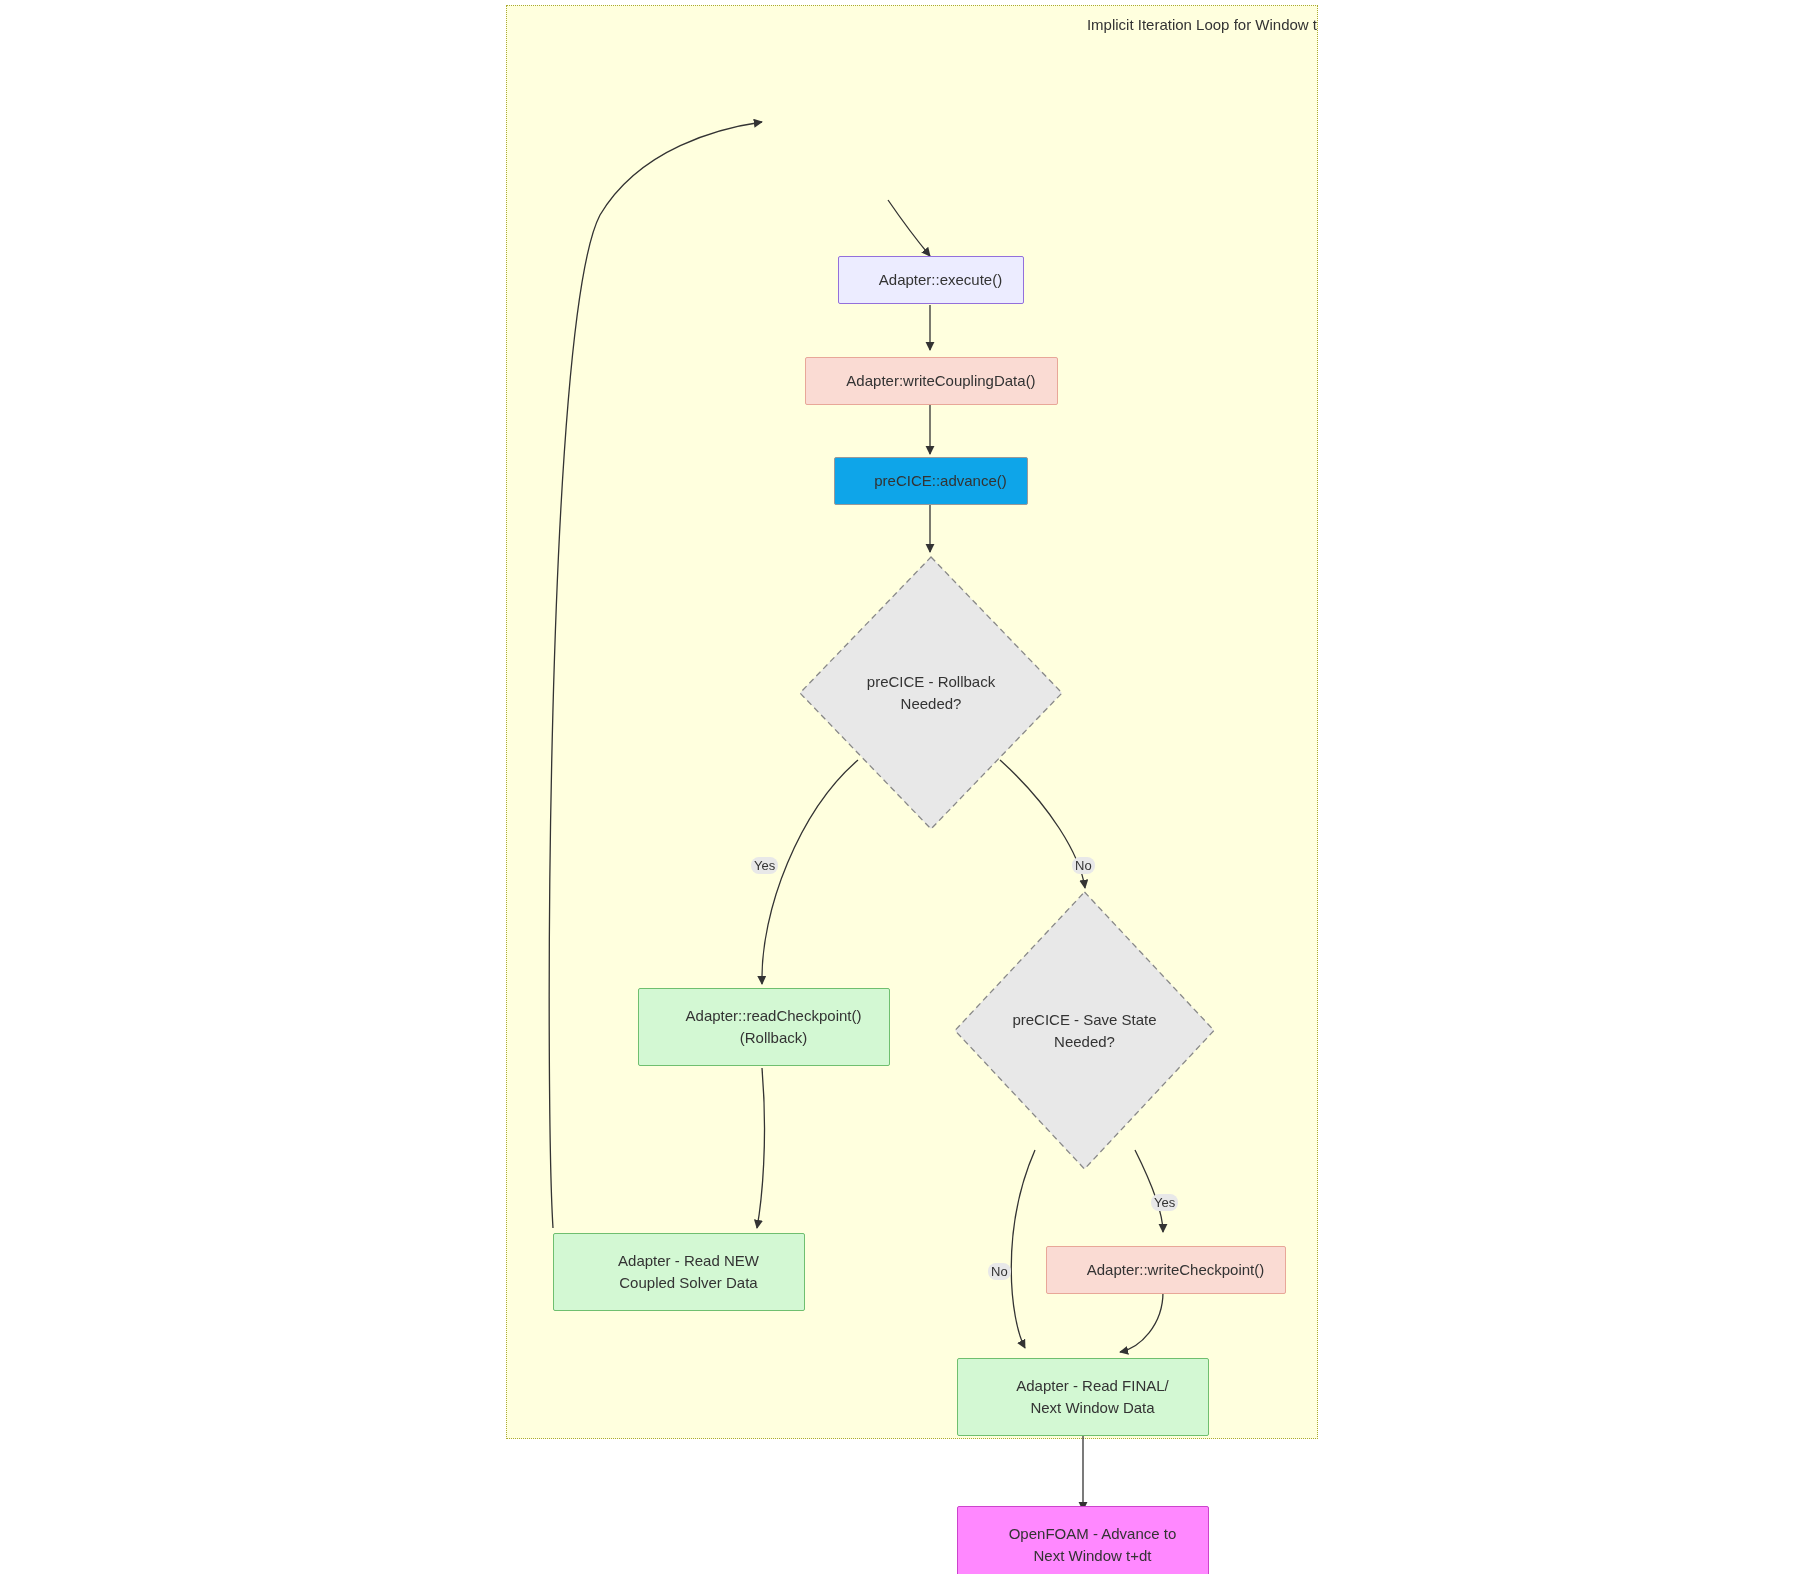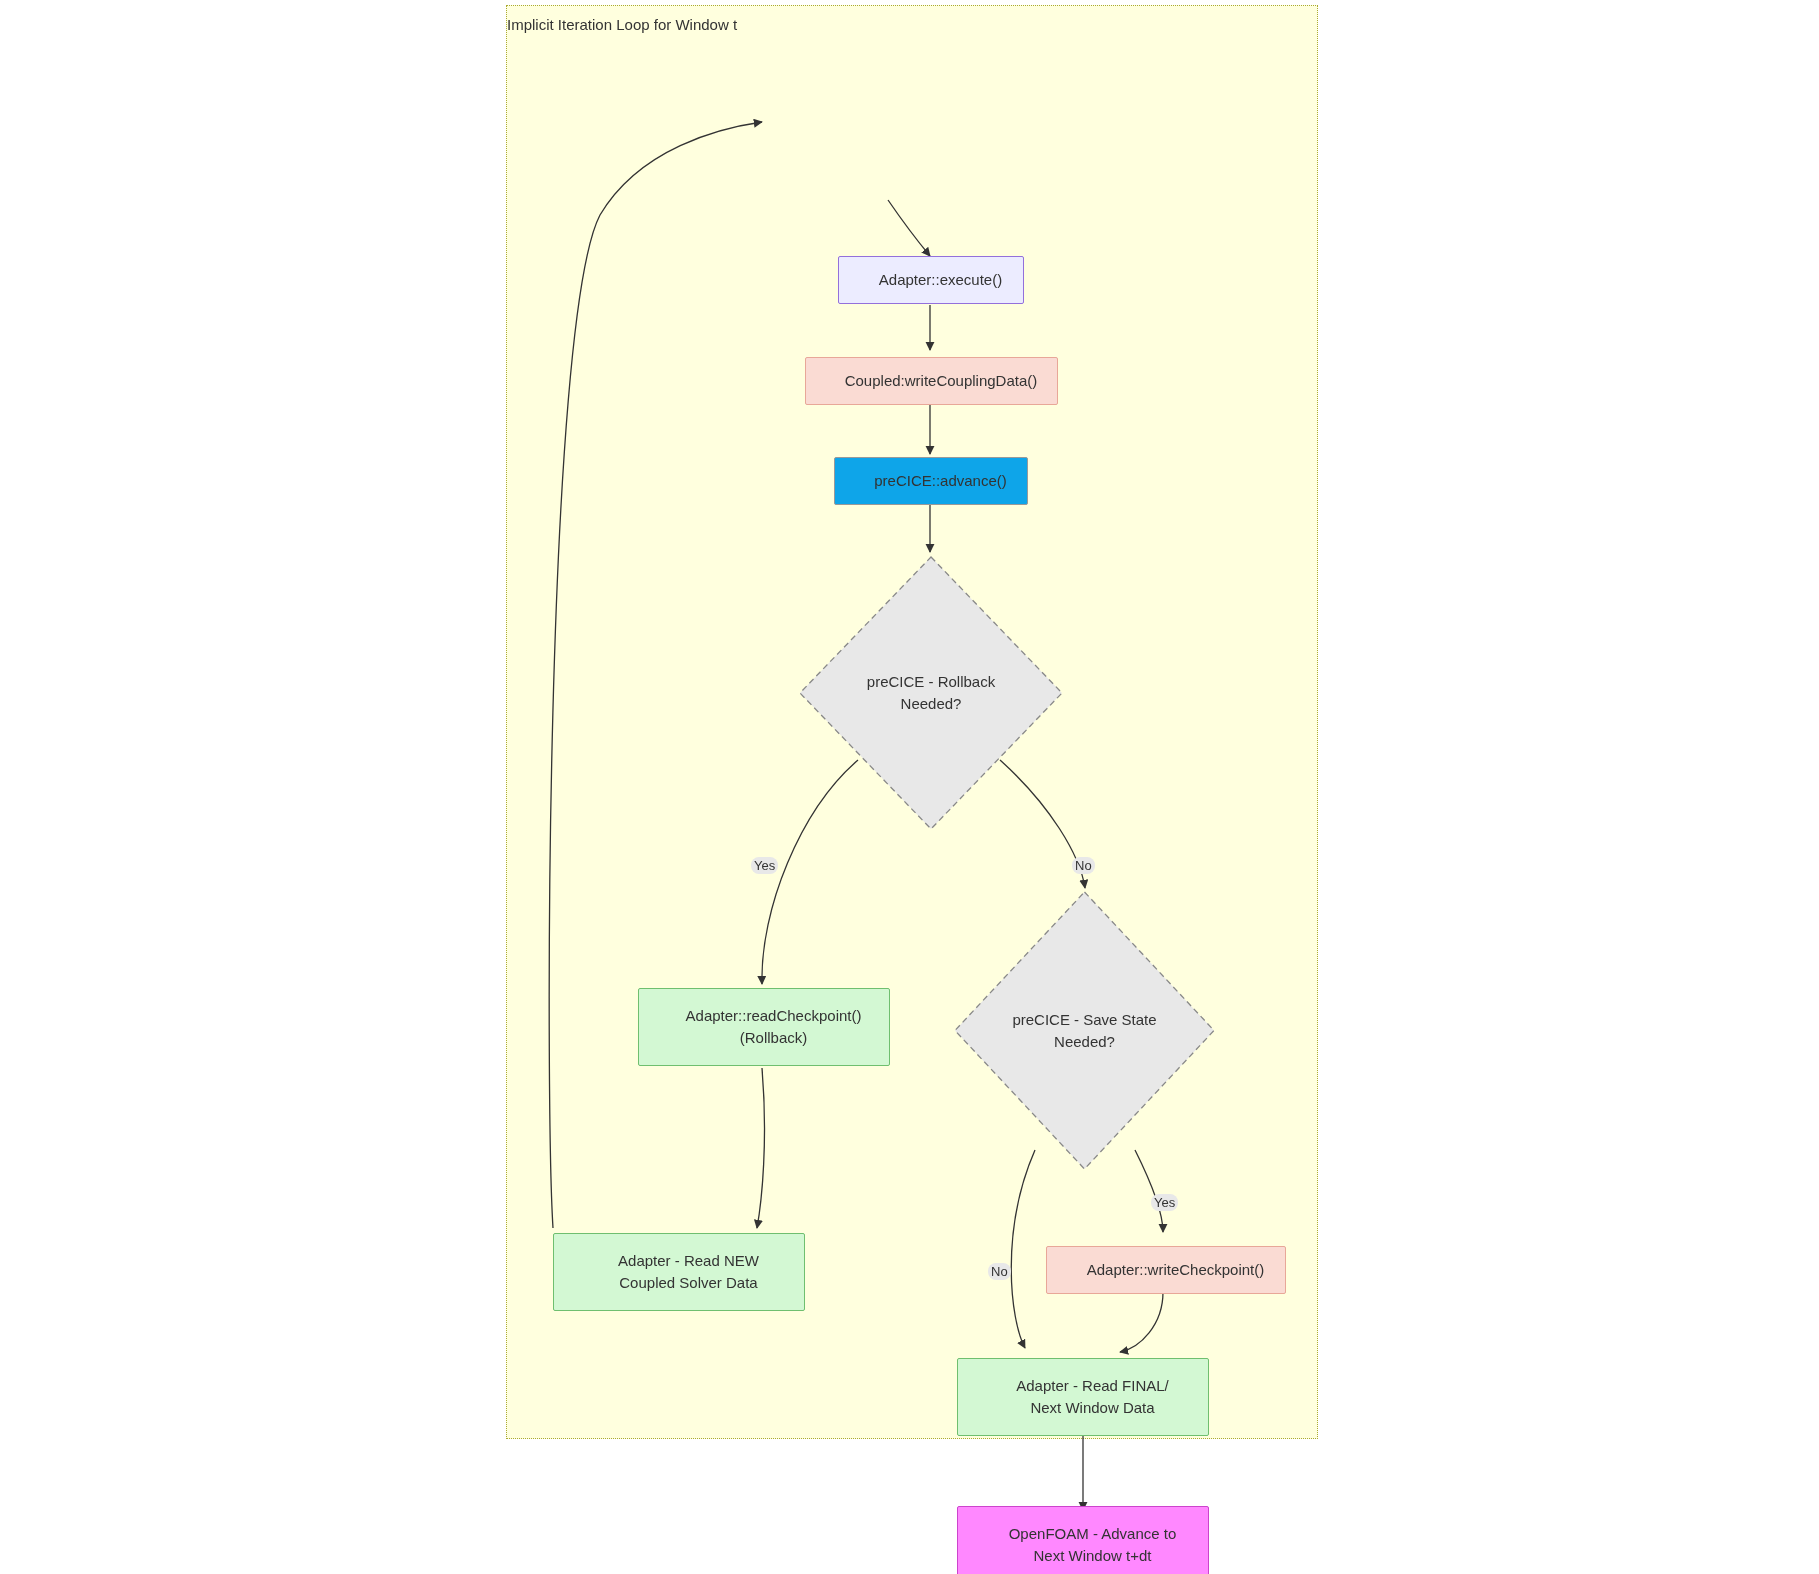--- a/index.html
+++ b/index.html
@@ -29,21 +29,21 @@
     height: 1434px;
     background: #ffffde;
     border: 1px dotted #aaaa33;
     box-sizing: border-box;
   }
   .subgraph-title {
     position: absolute;
     left: 0;
     top: 8px;
     width: 100%;
-    text-align: left;
+    text-align: right;
     font-size: 15px;
     color: #333333;
     line-height: 1.45;
   }
   .node {
     position: absolute;
     box-sizing: border-box;
     display: flex;
     align-items: center;
     justify-content: center;
@@ -164,21 +164,21 @@
       <path d="M 1083,1436 L 1083,1510"></path>
     </g>
   </svg>
 
 
   <div class="node rect n-execute" style="left:838px; top:256px; width:186px; height:48px;">
     <span>Adapter::execute()</span>
   </div>
 
   <div class="node rect n-write" style="left:805px; top:357px; width:253px; height:48px;">
-    <span>Coupled:writeCouplingData()</span>
+    <span>Adapter:writeCouplingData()</span>
   </div>
 
   <div class="node rect n-adv" style="left:834px; top:457px; width:194px; height:48px;">
     <span>preCICE::advance()</span>
   </div>
 
   <div class="diamond-wrap" style="left:798px; top:555px; width:266px; height:276px;">
     <svg class="diamond-shape" viewBox="0 0 266 276" preserveAspectRatio="none">
       <polygon points="133,2 264,138 133,274 2,138" fill="#e8e8e8" stroke="#888888" stroke-width="1.3" stroke-dasharray="6,4"></polygon>
     </svg>

